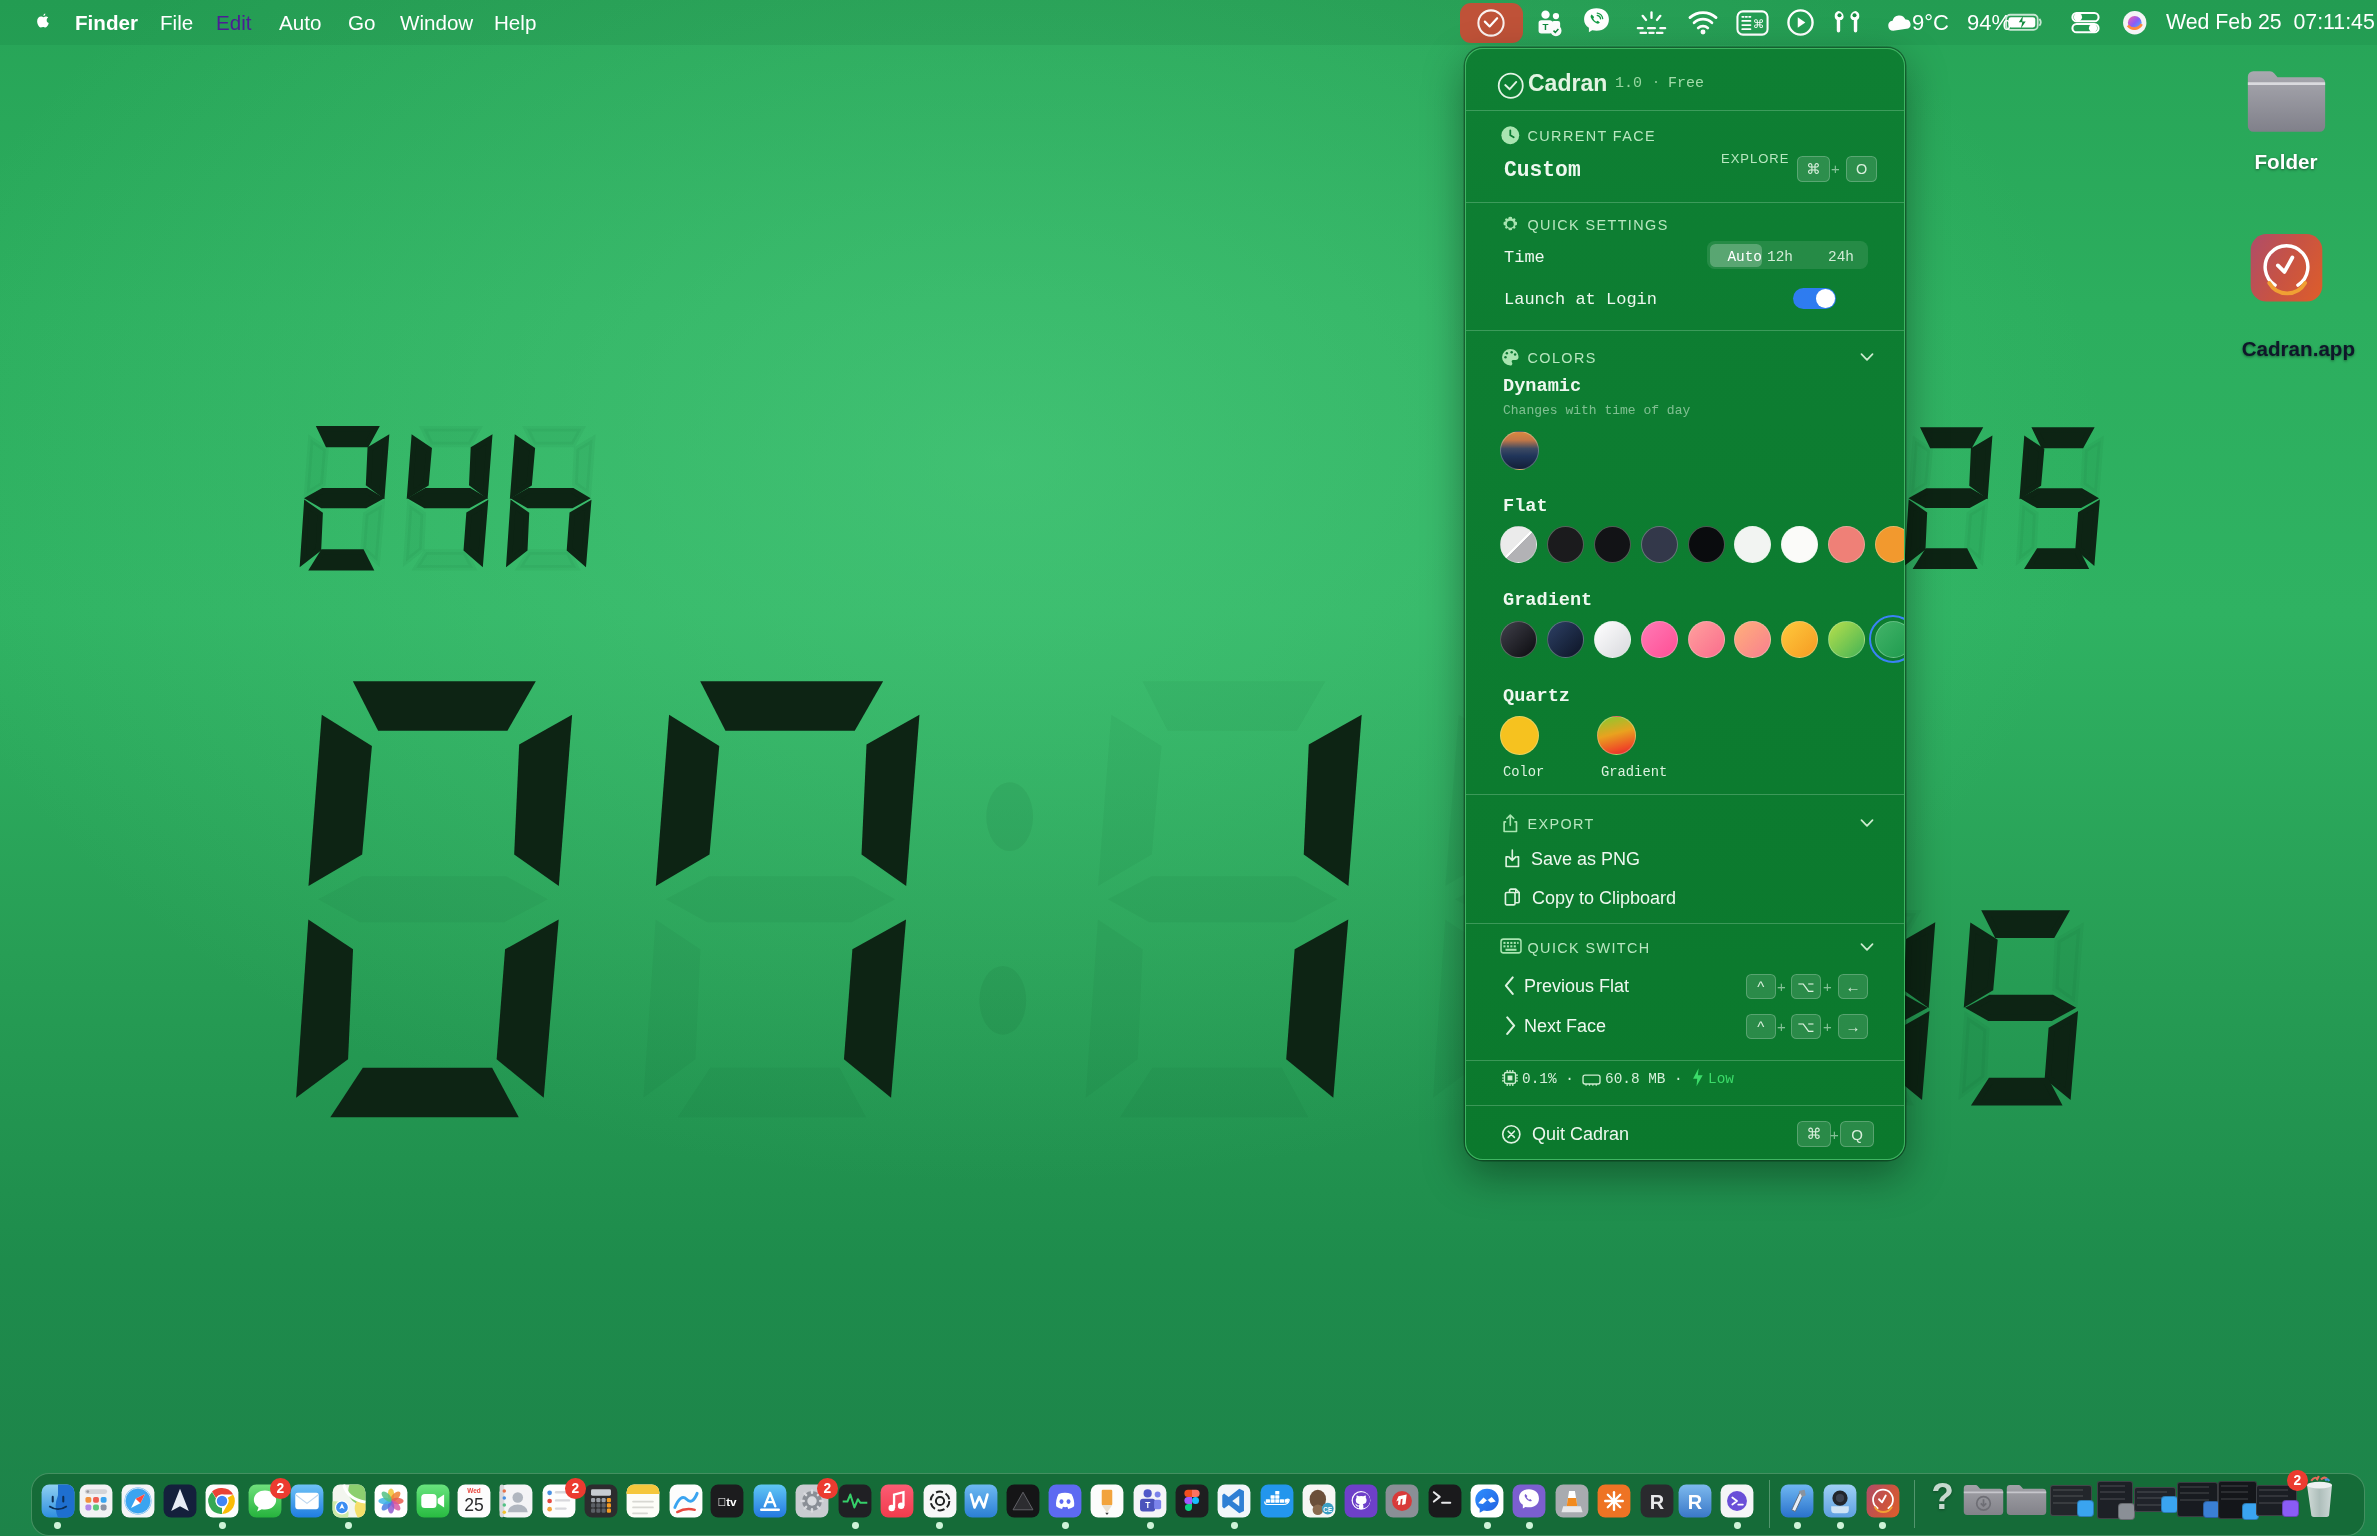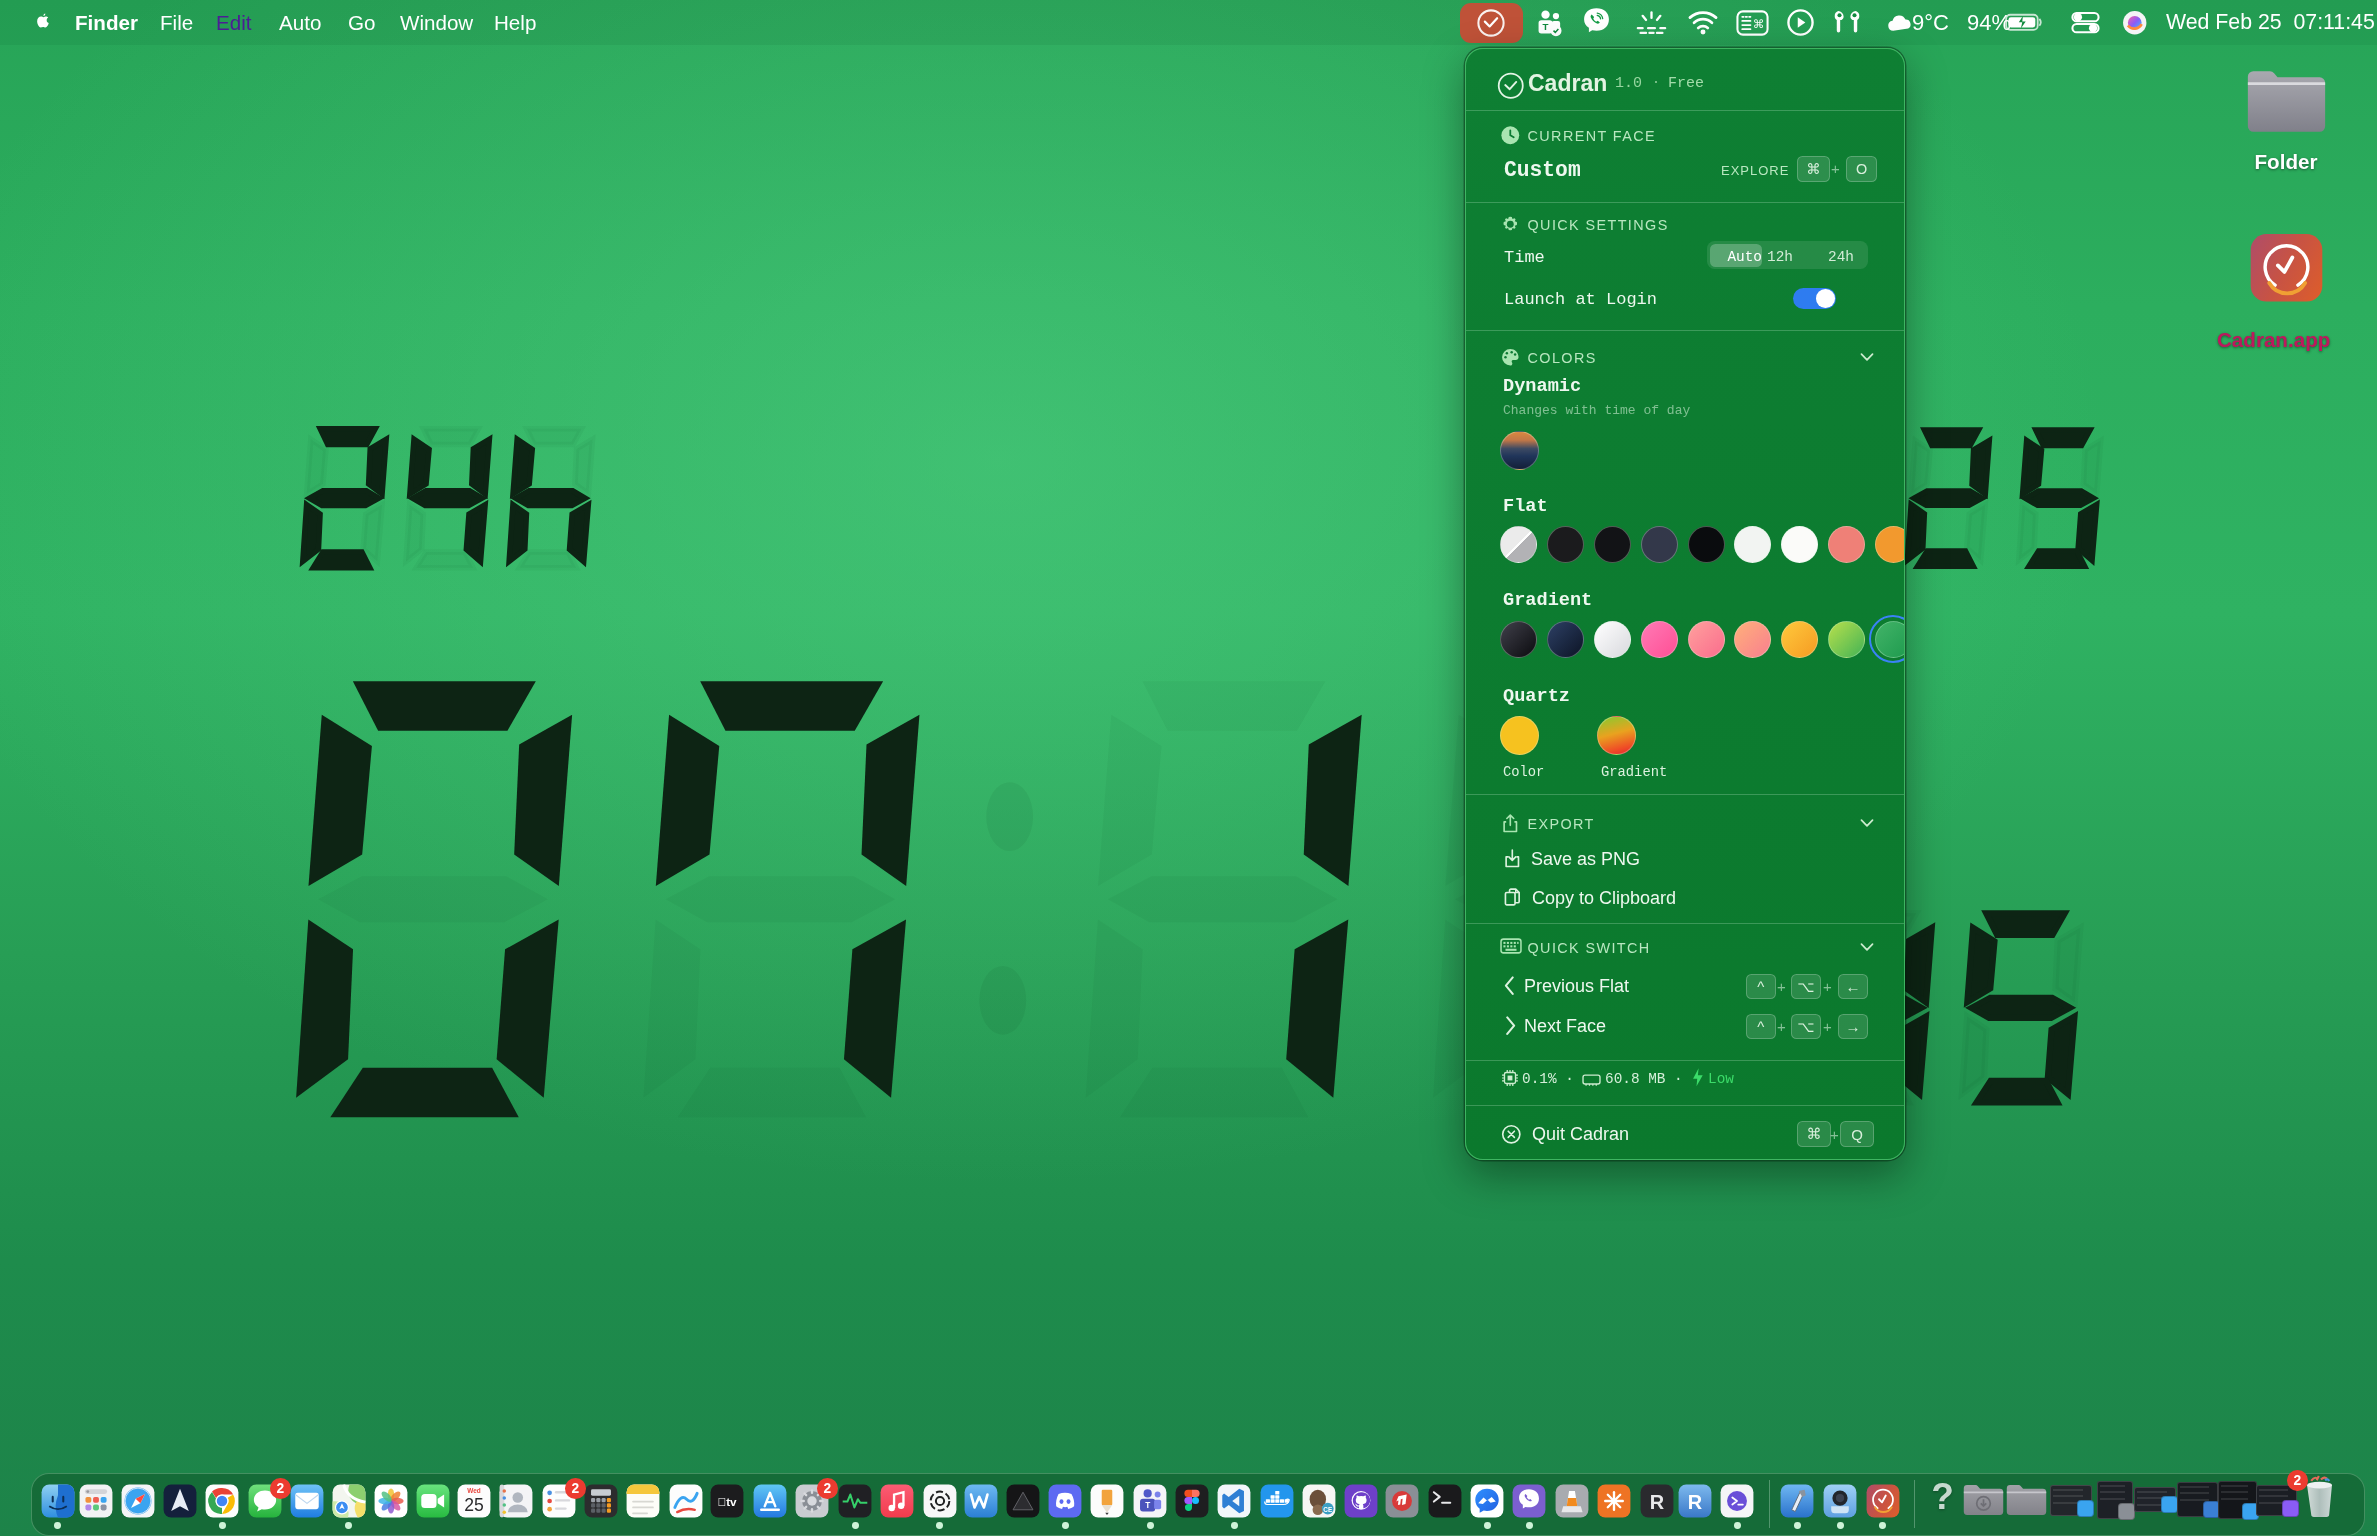--- a/index.html
+++ b/index.html
@@ -130,21 +130,21 @@
         <stop offset="0" stop-color="#b34e63"></stop>
         <stop offset="0.5" stop-color="#c85343"></stop>
         <stop offset="1" stop-color="#da5c2e"></stop>
       </linearGradient>
     </defs>
     <rect x="1" y="0" width="104" height="98" rx="23" fill="url(#cg)"></rect>
     <path d="M36.4 74.1 A 31 31 0 1 1 69.6 74.1" stroke="#fff" stroke-width="5" fill="none" stroke-linecap="round"></path>
     <path d="M40.5 45.5 L50 55 L61.5 34" stroke="#fff" stroke-width="5.5" fill="none" stroke-linecap="round" stroke-linejoin="round"></path>
     <path d="M28 71 A30 30 0 0 0 80 71" stroke="#f0a033" stroke-width="5.5" fill="none" stroke-linecap="round"></path>
   </svg>
-<div style="position:absolute;left:2217px;top:328px;width:138px;text-align:left;font:600 20.6px 'Liberation Sans',sans-serif;color:#be185d;text-shadow:0 0.7px 2.8px rgba(0,0,0,0.45)">Cadran.app</div>
+<div style="position:absolute;left:2217px;top:337px;width:138px;text-align:right;font:600 20.6px 'Liberation Sans',sans-serif;color:#0f172a;text-shadow:0 0.7px 2.8px rgba(0,0,0,0.45)">Cadran.app</div>
 <div style="position:absolute;left:0;top:0;width:100%;height:45px;background:rgba(0,66,20,0.08)">
     <svg width="20.6" height="25" viewBox="0 0 30 36" style="position:absolute;left:32px;top:10.3px" xmlns="http://www.w3.org/2000/svg">
       <g transform="scale(0.88)">
         <path d="M23.5 10.6c-1.9 0-3.4 1-4.4 1-1 0-2.5-1-4.2-1-3.2 0-6.4 2.7-6.4 7.8 0 4.9 3.5 10.3 5.8 10.3 1.1 0 2.4-0.9 4-0.9 1.6 0 2.6 0.9 4 0.9 2.4 0 5.3-5.3 5.3-7.3-2.2-1-3.3-2.6-3.3-4.7 0-1.9 1-3.5 2.5-4.4-1.2-1.6-2.6-1.7-3.3-1.7z" fill="#fff"></path>
         <path d="M19 9.6c1.7-0.2 3.3-2 3-4.1-1.7 0.2-3.4 2-3 4.1z" fill="#fff"></path>
       </g>
     </svg>
     <div style="position:absolute;left:75px;top:11px;font:700 20.6px 'Liberation Sans',sans-serif;color:#fff">Finder</div>
     <div style="position:absolute;left:160px;top:11px;font:400 20.6px 'Liberation Sans',sans-serif;color:#fff">File</div>
     <div style="position:absolute;left:216px;top:11px;font:400 20.6px 'Liberation Sans',sans-serif;color:#4c1d95">Edit</div>
@@ -256,21 +256,21 @@
     <div style="position:absolute;left:202px;top:26px;font:15px 'Liberation Mono',monospace;color:#a3dcaa">Free</div>
     <div style="position:absolute;left:0;top:61px;width:100%;height:1px;background:rgba(205,245,215,0.25)"></div>
     <div style="position:absolute;left:34px;top:76px;width:385px;height:20.6px">
       <div style="position:absolute;left:0;top:0"><svg width="20.6" height="20.6" viewBox="0 0 30 30" style="" xmlns="http://www.w3.org/2000/svg">
           <circle cx="15" cy="15" r="13" fill="#a9e5b1"></circle>
           <path d="M15 8 V15 L20 18" stroke="#0d7a33" stroke-width="2.6" fill="none" stroke-linecap="round"></path>
         </svg></div>
       <div style="position:absolute;left:27.5px;top:2.8px;font:14.4px 'Liberation Sans',sans-serif;letter-spacing:1.4px;color:#b9e7c0">CURRENT FACE</div>
     </div>
     <div style="position:absolute;left:38px;top:109px;font:700 21.3px 'Liberation Mono',monospace;color:#eef8ef">Custom</div>
-    <div style="position:absolute;left:255px;top:114px;font:13px 'Liberation Sans',sans-serif;letter-spacing:1px;color:#b9e7c0">EXPLORE</div>
+    <div style="position:absolute;left:255px;top:102px;font:13px 'Liberation Sans',sans-serif;letter-spacing:1px;color:#b9e7c0">EXPLORE</div>
     <div style="position:absolute;left:331px;top:107px;width:31px;height:24px;background:rgba(255,255,255,0.13);border:1px solid rgba(255,255,255,0.22);border-radius:5.5px;color:#d9efdc;font:14.4px 'Liberation Sans',sans-serif;display:flex;align-items:center;justify-content:center">⌘</div>
     <div style="position:absolute;left:365px;top:111px;color:rgba(215,240,220,0.6);font:15px 'Liberation Sans',sans-serif">+</div>
     <div style="position:absolute;left:380px;top:107px;width:29px;height:24px;background:rgba(255,255,255,0.13);border:1px solid rgba(255,255,255,0.22);border-radius:5.5px;color:#d9efdc;font:14.4px 'Liberation Sans',sans-serif;display:flex;align-items:center;justify-content:center">O</div>
     <div style="position:absolute;left:0;top:153px;width:100%;height:1px;background:rgba(205,245,215,0.25)"></div>
     <div style="position:absolute;left:34px;top:165px;width:385px;height:20.6px">
       <div style="position:absolute;left:0;top:0"><svg width="20.6" height="20.6" viewBox="0 0 30 30" style="" xmlns="http://www.w3.org/2000/svg">
           <path d="M15 4 l2.2 0.4 1 3 2.9-1.2 1.6 1.6 -1.2 2.9 3 1 0.4 2.2 -0.4 2.2 -3 1 1.2 2.9 -1.6 1.6 -2.9 -1.2 -1 3 -2.2 0.4 -2.2 -0.4 -1 -3 -2.9 1.2 -1.6 -1.6 1.2 -2.9 -3 -1 -0.4 -2.2 0.4 -2.2 3 -1 -1.2 -2.9 1.6 -1.6 2.9 1.2 1 -3 z" fill="#a9e5b1"></path>
           <circle cx="15" cy="15" r="5" fill="#0d7a33"></circle>
         </svg></div>
       <div style="position:absolute;left:27.5px;top:2.8px;font:14.4px 'Liberation Sans',sans-serif;letter-spacing:1.4px;color:#b9e7c0">QUICK SETTINGS</div>

